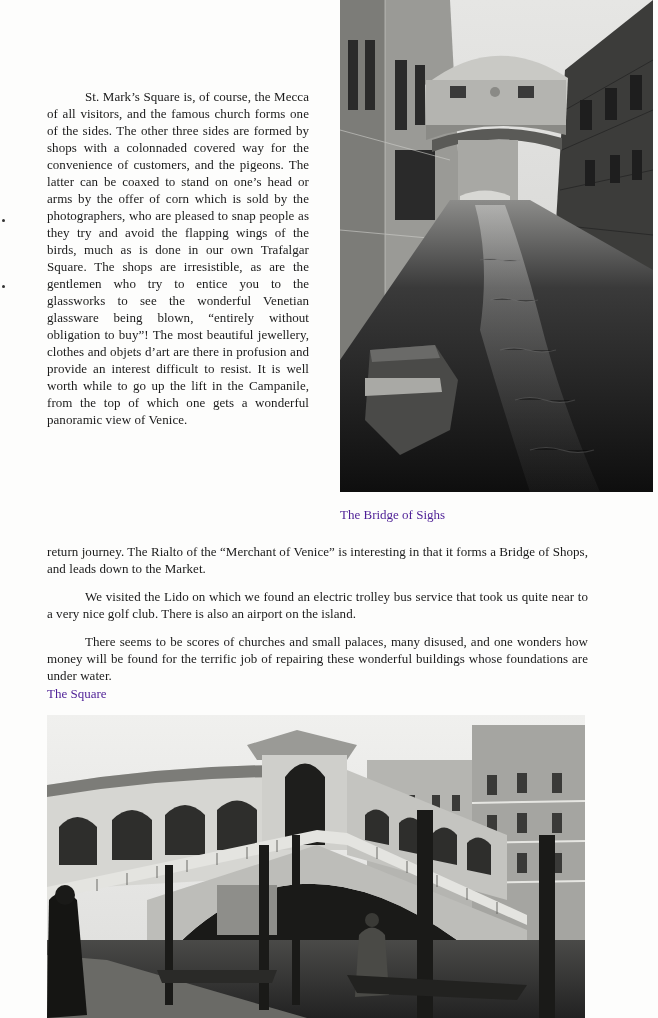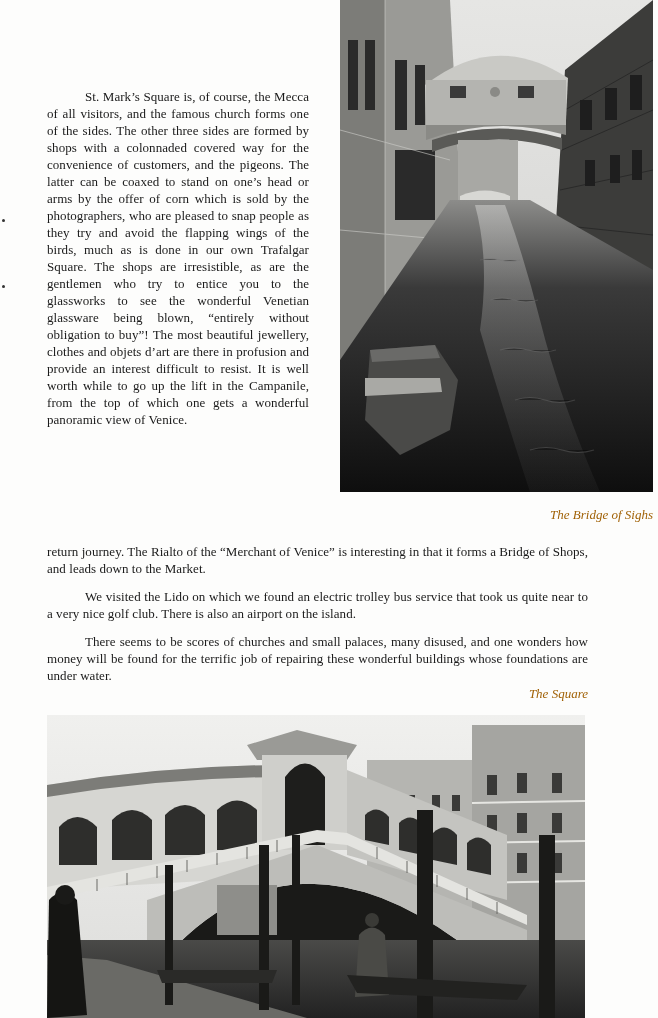--- a/index.html
+++ b/index.html
@@ -42,24 +42,23 @@
       position: absolute;
       left: 47px;
       top: 543px;
       width: 541px;
     }
     .col-full p + p { margin-top: 11px; }
     .col-full p.cont { text-indent: 0; }
 
     .caption {
       position: absolute;
-      font-style: italic;
       font-size: 13px;
-      color: #a16207;
-      text-align: right;
+      color: #4c1d95;
+      text-align: left;
     }
     .cap-sighs { left: 340px; top: 507px; width: 313px; }
     .cap-rialto { left: 47px; top: 686px; width: 541px; }
 
     .photo {
       position: absolute;
       overflow: hidden;
       background: #2a2a2a;
     }
     .photo svg { display: block; width: 100%; height: 100%; }

